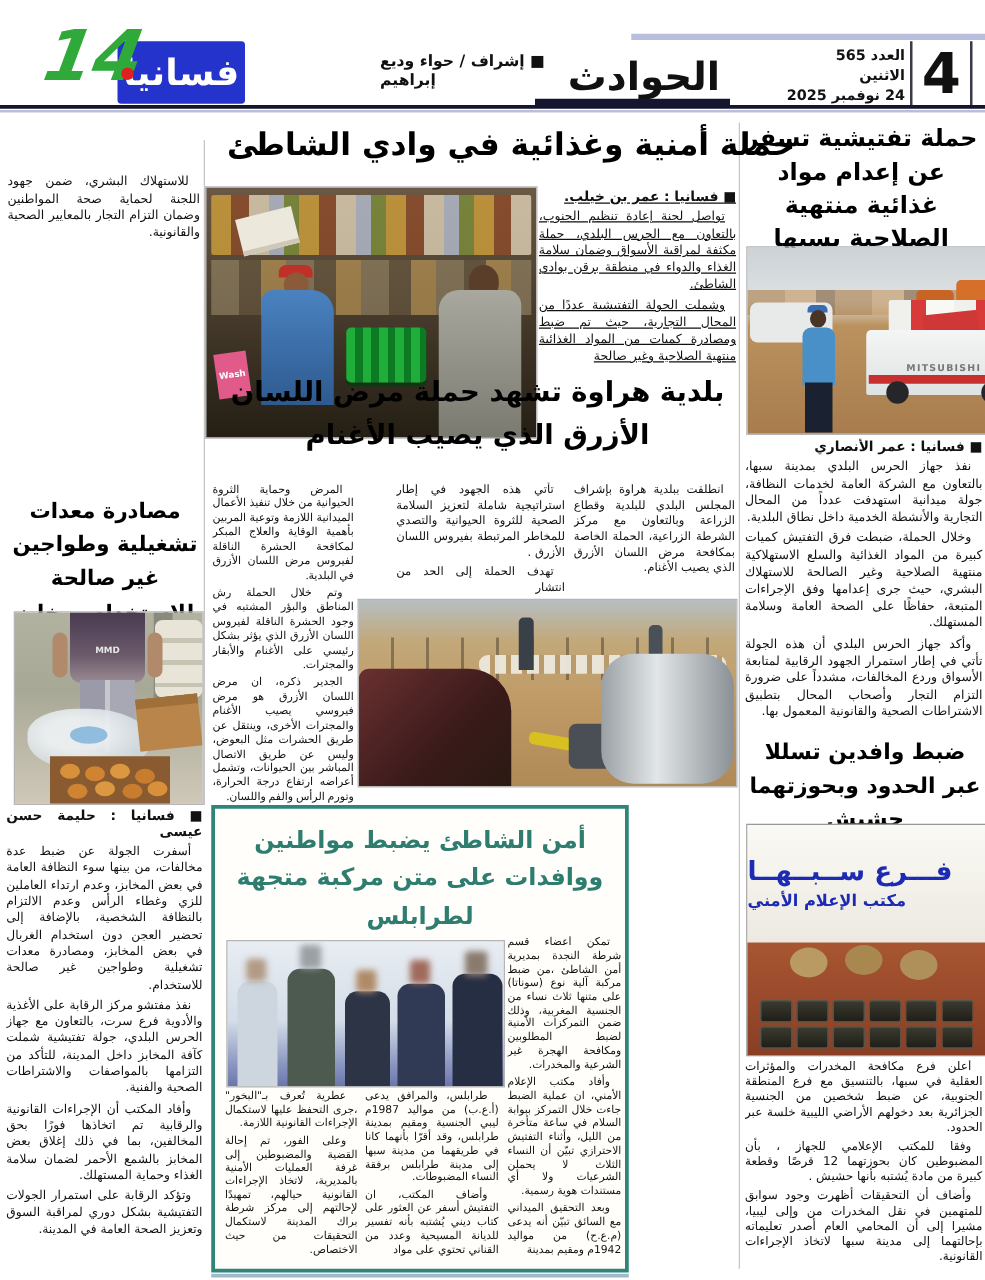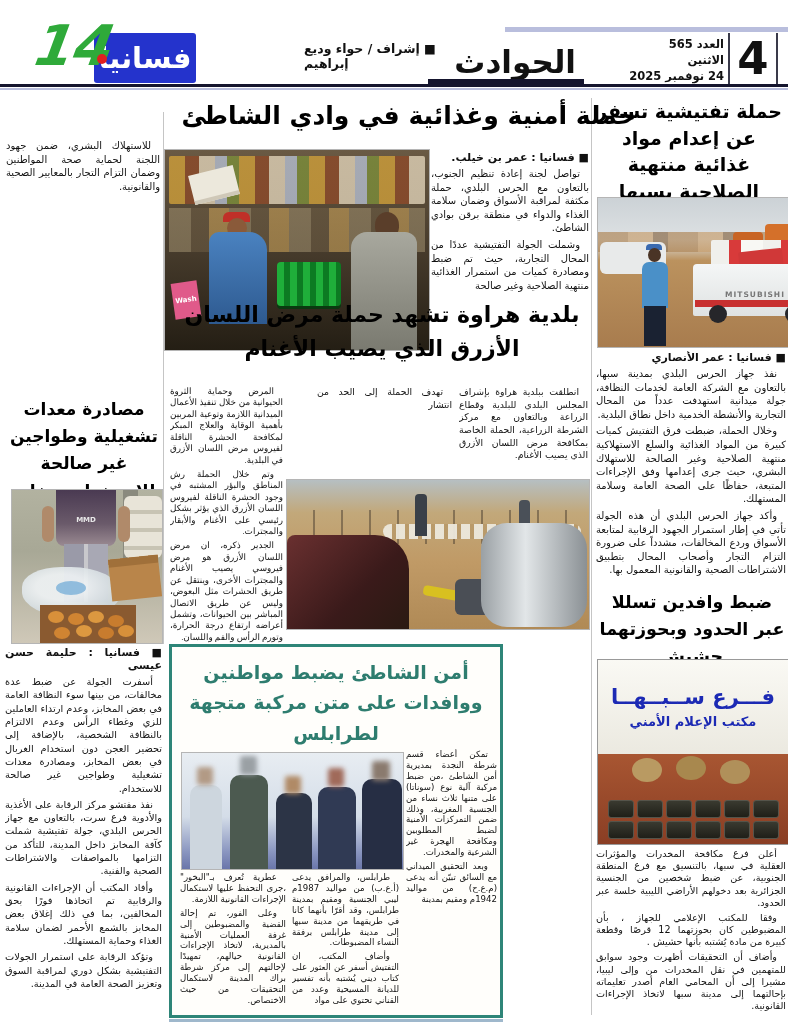--- a/index.html
+++ b/index.html
@@ -31,21 +31,21 @@
 
   
   .vrule{width:1px;background:#c5c5c5;}
   #divider1{left:591px;top:98px;height:917px;}
   #divider2{left:163px;top:112px;height:532px;}
 
   
   #hlSabha{left:596px;top:98px;width:186px;font-size:19px;line-height:1.4;}
   #artSabha{left:596px;top:351px;width:190px;height:238px;font-size:10px;}
   #hlWadi{left:168px;top:101px;width:422px;font-size:25px;white-space:nowrap;margin-left:46px;}
-  #artWadiRight{left:431px;top:151px;width:158px;height:197px;font-size:10px;}
+  #artWadiRight{left:431px;top:151px;width:158px;height:197px;font-size:10px;text-decoration:underline;}
   #artWadiLeft{left:6px;top:139px;width:154px;height:256px;font-size:10px;}
   #hlHarawa{left:176px;top:298px;width:412px;font-size:22px;line-height:1.55;}
   #harCol1{left:459px;top:386px;width:129px;height:94px;font-size:9.3px;}
   #harCol2{left:317px;top:386px;width:135px;height:94px;font-size:9.3px;}
   #harCol3{left:170px;top:386px;width:113px;height:270px;font-size:8.8px;font-family:Liberation Serif, serif;}
   #harCol3 .p{line-height:1.3;}
   #hlSirte{left:6px;top:396px;width:156px;font-size:17px;line-height:1.6;}
   #artSirte{left:5px;top:646px;width:157px;height:372px;font-size:9.8px;}
   #boxShati{left:169px;top:644px;width:334px;height:374px;border:3px solid #2e8578;background:#fffefb;box-sizing:border-box;}
   #hlShati{left:184px;top:657px;width:304px;font-size:19px;color:#2e7d6f;line-height:1.6;}
@@ -144,21 +144,21 @@
   .pph{position:absolute;filter:blur(2.5px);border-radius:3px;}
   .h1{top:14px;left:15px;width:16px;height:18px;background:#b29a85;}
   .h2{top:3px;left:58px;width:17px;height:19px;background:#9aa0a4;}
   .h3{top:23px;left:103px;width:16px;height:18px;background:#b08a66;}
   .h4{top:15px;left:146px;width:16px;height:19px;background:#a06a5a;}
   .h5{top:8px;left:190px;width:18px;height:20px;background:#8a7a6e;}
 
   
   #photoHashish{left:597px;top:659px;width:190px;height:184px;border:1px solid #999;background:#f6f5ef;}
   .hash-banner{position:absolute;top:0;left:0;right:0;height:94px;display:flex;flex-direction:column;
-    align-items:center;justify-content:center;gap:5px;background:linear-gradient(180deg,#faf9f4,#ebe9e0);}
+    align-items:flex-end;justify-content:center;gap:5px;background:linear-gradient(180deg,#faf9f4,#ebe9e0);}
   .hash-b1{color:#1c2ab4;font-size:21px;font-weight:bold;white-space:nowrap;}
   .hash-b2{color:#1c2ab4;font-size:13px;font-weight:bold;}
   .hash-table{position:absolute;top:94px;left:0;right:0;bottom:0;background:linear-gradient(180deg,#a85632,#8a3e24);}
   .hash-bundle{position:absolute;top:4px;left:34px;width:30px;height:24px;background:#b99a62;border-radius:50%;
     box-shadow:44px -2px 0 #a8884e,88px 2px 0 #b0905a;}
   .hash-pkgs{position:absolute;bottom:5px;left:8px;right:8px;height:50px;display:flex;flex-wrap:wrap;gap:3px;
     justify-content:center;align-content:flex-end;}
   .pkg{width:24px;height:16px;border-radius:3px;border:1px solid #55544a;background:linear-gradient(180deg,#3a3a30,#1f1f18);}
 </style>
 </head>
@@ -220,31 +220,32 @@
     <div class="shop-wash">Wash</div>
     <div class="shop-man1-cap"></div>
     <div class="shop-man1-head"></div>
     <div class="shop-man1"></div>
     <div class="shop-man2-head"></div>
     <div class="shop-man2"></div>
   </div>
   <div class="abs bt" id="artWadiRight">
     <div class="byline">■ فسانيا : عمر بن خيلب.</div>
     <div class="p">تواصل لجنة إعادة تنظيم الجنوب، بالتعاون مع الحرس البلدي، حملة مكثفة لمراقبة الأسواق وضمان سلامة الغذاء والدواء في منطقة برقن بوادي الشاطئ.</div>
-    <div class="p">وشملت الجولة التفتيشية عددًا من المحال التجارية، حيث تم ضبط ومصادرة كميات من استمرار الغذائية منتهية الصلاحية وغير صالحة</div>
+    <div class="p">وشملت الجولة التفتيشية عددًا من المحال التجارية، حيث تم ضبط ومصادرة كميات من المواد الغذائية منتهية الصلاحية وغير صالحة</div>
   </div>
   <div class="abs bt" id="artWadiLeft">
     <div class="p">للاستهلاك البشري، ضمن جهود اللجنة لحماية صحة المواطنين وضمان التزام التجار بالمعايير الصحية والقانونية.</div>
   </div>
 
   <div class="abs hl" id="hlHarawa">بلدية هراوة تشهد حملة مرض اللسان الأزرق الذي يصيب الأغنام</div>
   <div class="abs bt" id="harCol1">
     <div class="p">انطلقت ببلدية هراوة بإشراف المجلس البلدي للبلدية وقطاع الزراعة وبالتعاون مع مركز الشرطة الزراعية، الحملة الخاصة بمكافحة مرض اللسان الأزرق الذي يصيب الأغنام.</div>
   </div>
   <div class="abs bt" id="harCol2">
+    <div class="p">تأتي هذه الجهود في إطار استراتيجية شاملة لتعزيز السلامة الصحية للثروة الحيوانية والتصدي للمخاطر المرتبطة بفيروس اللسان الأزرق .</div>
     <div class="p">تهدف الحملة إلى الحد من انتشار</div>
   </div>
   <div class="abs bt" id="harCol3">
     <div class="p">المرض وحماية الثروة الحيوانية من خلال تنفيذ الأعمال الميدانية اللازمة وتوعية المربين بأهمية الوقاية والعلاج المبكر لمكافحة الحشرة الناقلة لفيروس مرض اللسان الأزرق في البلدية.</div>
     <div class="p">وتم خلال الحملة رش المناطق والبؤر المشتبه في وجود الحشرة الناقلة لفيروس اللسان الأزرق الذي يؤثر بشكل رئيسي على الأغنام والأبقار والمجترات.</div>
     <div class="p">الجدير ذكره، ان مرض اللسان الأزرق هو مرض فيروسي يصيب الأغنام والمجترات الأخرى، وينتقل عن طريق الحشرات مثل البعوض، وليس عن طريق الاتصال المباشر بين الحيوانات، وتشمل أعراضه ارتفاع درجة الحرارة، وتورم الرأس والفم واللسان.</div>
   </div>
   <div class="abs photo" id="photoSheep">
     <div class="sheep-fence"></div>
     <div class="sheep-row"></div>
@@ -288,20 +289,21 @@
     <div class="pp pp4"></div>
     <div class="pp pp5"></div>
     <div class="pph h1"></div>
     <div class="pph h2"></div>
     <div class="pph h3"></div>
     <div class="pph h4"></div>
     <div class="pph h5"></div>
   </div>
   <div class="abs bt" id="shatiCol1">
     <div class="p">تمكن أعضاء قسم شرطة النجدة بمديرية أمن الشاطئ ،من ضبط مركبة آلية نوع (سوناتا) على متنها ثلاث نساء من الجنسية المغربية، وذلك ضمن التمركزات الأمنية لضبط المطلوبين ومكافحة الهجرة غير الشرعية والمخدرات.</div>
+    <div class="p">وأفاد مكتب الإعلام الأمني، ان عملية الضبط جاءت خلال التمركز ببوابة السلام في ساعة متأخرة من الليل، وأثناء التفتيش الاحترازي تبيّن أن النساء الثلاث لا يحملن الشرعيات ولا أي مستندات هوية رسمية.</div>
     <div class="p">وبعد التحقيق الميداني مع السائق تبيّن أنه يدعى (م.ع.ح) من مواليد 1942م ومقيم بمدينة</div>
   </div>
   <div class="abs bt" id="shatiCol2">
     <div class="p">طرابلس، والمرافق يدعى (أ.ع.ب) من مواليد 1987م ليبي الجنسية ومقيم بمدينة طرابلس، وقد أقرّا بأنهما كانا في طريقهما من مدينة سبها إلى مدينة طرابلس برفقة النساء المضبوطات.</div>
     <div class="p">وأضاف المكتب، ان التفتيش أسفر عن العثور على كتاب ديني يُشتبه بأنه تفسير للديانة المسيحية وعدد من القناني تحتوي على مواد</div>
   </div>
   <div class="abs bt" id="shatiCol3">
     <div class="p">عطرية تُعرف بـ"البخور" ،جرى التحفظ عليها لاستكمال الإجراءات القانونية اللازمة.</div>
     <div class="p">وعلى الفور، تم إحالة القضية والمضبوطين إلى غرفة العمليات الأمنية بالمديرية، لاتخاذ الإجراءات القانونية حيالهم، تمهيدًا لإحالتهم إلى مركز شرطة براك المدينة لاستكمال التحقيقات من حيث الاختصاص.</div>
   </div>

